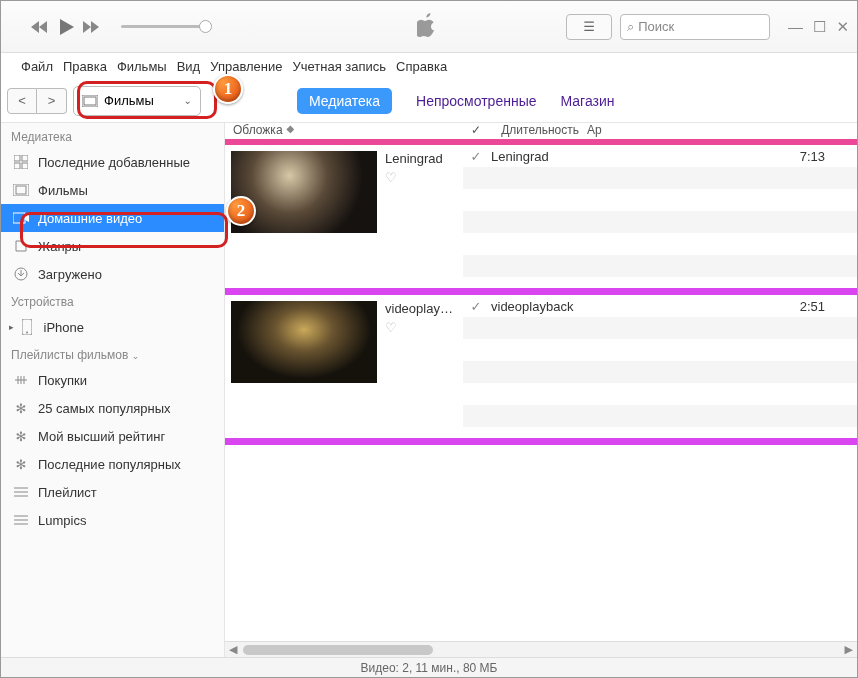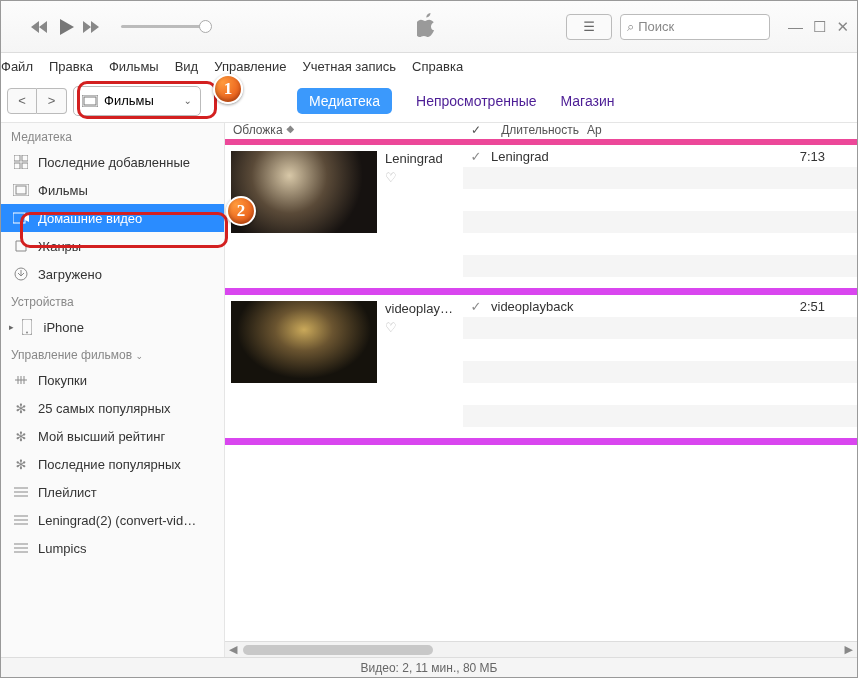--- a/index.html
+++ b/index.html
@@ -12,21 +12,21 @@
 .volume-slider { margin-left: 18px; width: 85px; height: 3px; background: #bbb; position: relative; border-radius: 2px; }
 .volume-thumb { position: absolute; right: -6px; top: -5px; width: 13px; height: 13px; background: #fff; border: 1px solid #aaa; border-radius: 50%; }
 .apple-logo { position: absolute; left: 50%; transform: translateX(-50%); color: #999; font-size: 28px; }
 .right-controls { margin-left: auto; display: flex; align-items: center; gap: 8px; }
 .list-btn { width: 46px; height: 26px; border: 1px solid #bbb; border-radius: 4px; display: flex; align-items: center; justify-content: center; background: #fafafa; }
 .list-btn span { font-size: 13px; color: #666; }
 .search-box { width: 150px; height: 26px; border: 1px solid #bbb; border-radius: 4px; display: flex; align-items: center; padding: 0 6px; background: #fff; color: #888; font-size: 13px; gap: 4px; }
 .win-controls { display: flex; gap: 10px; margin-left: 10px; }
 .win-controls span { color: #888; font-size: 15px; height:16px; line-height:16px; cursor: pointer; }
 
-.menubar { height: 26px; background: #fff; display: flex; align-items: center; padding: 0 0; font-size: 13px; gap: 16px; color: #333; }
+.menubar { height: 26px; background: #fff; display: flex; align-items: center; padding: 0 20px; font-size: 13px; gap: 10px; color: #333; }
 .menubar span { cursor: pointer; }
 
 .secondary { height: 44px; background: #fff; border-bottom: 1px solid #e5e5e5; display: flex; align-items: center; padding: 0 6px; }
 .nav-btns { display: flex; gap: 0; }
 .nav-btn { width: 30px; height: 26px; border: 1px solid #bbb; background: #f9f9f9; display: flex; align-items: center; justify-content: center; color: #666; font-size: 13px;}
 .nav-btn:first-child { border-radius: 4px 0 0 4px; }
 .nav-btn:last-child { border-radius: 0 4px 4px 0; border-left: none;}
 .cat-dropdown { margin-left: 6px; height: 30px; width: 128px; border: 1px solid #bbb; border-radius: 5px; display: flex; align-items: center; padding: 0 8px; font-size: 13px; background: #fff; gap: 6px; }
 .cat-dropdown .chev { margin-left: auto; color: #666; font-size: 10px; }
 .callout-box-1 { position: absolute; border: 3px solid #d32020; border-radius: 10px; left: 76px; top: 80px; width: 140px; height: 38px; pointer-events: none; }
@@ -215,21 +215,21 @@
           <span class="tri">▸</span>
           <span class="sb-icon">
             <svg width="10" height="16" viewBox="0 0 10 16">
               <rect x="0" y="0" width="10" height="16" rx="2" fill="none" stroke="#888"></rect>
               <circle cx="5" cy="13.5" r="1" fill="#888"></circle>
             </svg>
           </span>
           <span>iPhone</span>
         </div>
 
-      <div class="sb-section"><span>Управление фильмов</span> <span style="font-size:9px">⌄</span></div>
+      <div class="sb-section"><span>Плейлисты фильмов</span> <span style="font-size:9px">⌄</span></div>
       <div class="sb-item">
           <span class="sb-icon">
             <svg width="14" height="14" viewBox="0 0 14 14">
               <path d="M1 7h12M4 3v8M7 3v8M10 3v8" stroke="#888" fill="none"></path>
             </svg>
           </span>
           <span>Покупки</span>
         </div>
       <div class="sb-item">
           <span class="sb-icon">✻</span>
@@ -243,28 +243,20 @@
           <span class="sb-icon">✻</span>
           <span>Последние популярных</span>
         </div>
       <div class="sb-item">
           <span class="sb-icon">
             <svg width="14" height="12" viewBox="0 0 14 12">
               <path d="M0 2h14M0 6h14M0 10h14" stroke="#888"></path>
             </svg>
           </span>
           <span>Плейлист</span>
-        </div>
-      <div class="sb-item">
-          <span class="sb-icon">
-            <svg width="14" height="12" viewBox="0 0 14 12">
-              <path d="M0 2h14M0 6h14M0 10h14" stroke="#888"></path>
-            </svg>
-          </span>
-          <span style="white-space:nowrap;overflow:hidden;text-overflow:ellipsis">Leningrad(2)  (convert-vid…</span>
         </div>
       <div class="sb-item">
           <span class="sb-icon">
             <svg width="14" height="12" viewBox="0 0 14 12">
               <path d="M0 2h14M0 6h14M0 10h14" stroke="#888"></path>
             </svg>
           </span>
           <span>Lumpics</span>
         </div>
     </div>

